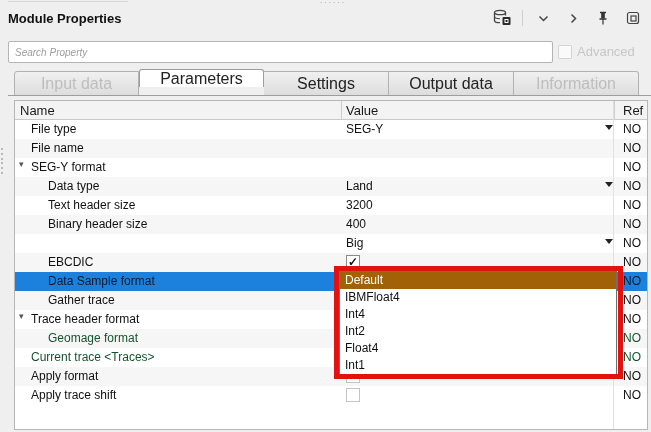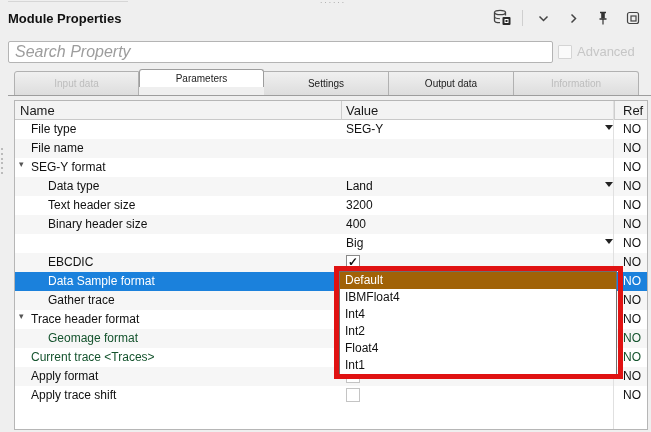--- a/index.html
+++ b/index.html
@@ -16,50 +16,50 @@
 
   .titlebar { position: absolute; left: 8px; top: 7px; width: 635px; height: 22px;
     display: flex; align-items: center; }
   .title { font-weight: bold; font-size: 13px; color: #111; }
   .titlebar-icons { margin-left: auto; display: flex; align-items: center; gap: 10px; }
   .tb-icon { width: 20px; height: 18px; display: flex; align-items: center; justify-content: center; }
   .tb-sep { width: 1px; height: 16px; background: #cfcfcf; }
 
   .search { position: absolute; left: 8px; top: 41px; width: 545px; height: 22px;
     border: 1px solid #b4b4b4; border-radius: 2px; background: #fff; padding: 0 6px;
-    font-family: "Liberation Sans", sans-serif; font-size: 16px; font-style: italic; color: #555; }
+    font-family: "Liberation Sans", sans-serif; font-size: 10px; font-style: italic; color: #555; }
   .search::placeholder { color: #9d9d9d; font-style: italic; }
   .advanced { position: absolute; left: 558px; top: 44px; display: flex; align-items: center; gap: 5px; }
   .advanced .cb { width: 14px; height: 14px; border: 1px solid #d4d4d4; background: #fafafa; border-radius: 1px; }
   .advanced .lbl { font-size: 13px; color: #c6c6c6; }
 
   .tabs { position: absolute; left: 14px; top: 69px; height: 27px; display: flex; }
   .tab { width: 125px; height: 25px; margin-top: 2px; display: flex; align-items: center; justify-content: center;
-    font-size: 10px; color: #222; background: linear-gradient(#f0f0f0, #ddd);
+    font-size: 16px; color: #222; background: linear-gradient(#f0f0f0, #ddd);
     border: 1px solid #b1b1b1; border-left-width: 0; }
   .tab:first-child { border-left-width: 1px; border-top-left-radius: 3px; }
   .tab:last-child { border-top-right-radius: 3px; }
   .tab.disabled { color: #bdbdbd; }
   .tab.active { background: #fff; height: 18px; margin-top: 0; border: 1px solid #9d9d9d;
     border-bottom: none; border-top-left-radius: 3px; border-top-right-radius: 3px; }
   .pane-line { position: absolute; left: 8px; top: 95px; width: 643px; height: 1px; background: #9d9d9d; }
 
   .table { position: absolute; left: 14px; top: 100px; width: 634px; height: 330px;
     background: #fff; border: 1px solid #b6b6b6; }
   .thead { position: relative; height: 19px; background: #f3f3f3; border-bottom: 1px solid #c9c9c9;
     font-size: 13px; color: #1a1a1a; }
   .thead span { position: absolute; top: 2px; }
   .th-name { left: 5px; }
   .th-value { left: 331px; }
   .th-ref { left: 608px; }
   .thead .hsep { position: absolute; top: 0; width: 1px; height: 19px; background: #cdcdcd; }
 
   .row { position: relative; height: 19px; font-size: 12px; color: #111; background: #fff; }
   .row.stripe { background: #f6f6f6; }
-  .row.sel { background: #1b81dc; color: #ffffff; }
+  .row.sel { background: #1b81dc; color: #0f172a; }
   .cell-name { position: absolute; top: 2px; left: 0; white-space: nowrap; }
   .cell-value { position: absolute; top: 2px; left: 331px; white-space: nowrap; }
   .cell-ref { position: absolute; top: 2px; left: 608px; }
   .row .exp { position: absolute; top: 1px; font-size: 9px; color: #555; }
   .row.disabled .cell-name, .row.disabled .cell-ref { color: #14532d; }
   .dd-arrow { position: absolute; top: 5px; left: 590px; width: 0; height: 0;
     border-left: 4px solid transparent; border-right: 4px solid transparent; border-top: 5px solid #222; }
   .vcb { position: absolute; top: 2px; left: 331px; width: 14px; height: 14px;
     border: 1px solid #c4c4c4; background: #fff; font-size: 12px; line-height: 13px;
     text-align: center; color: #111; }

